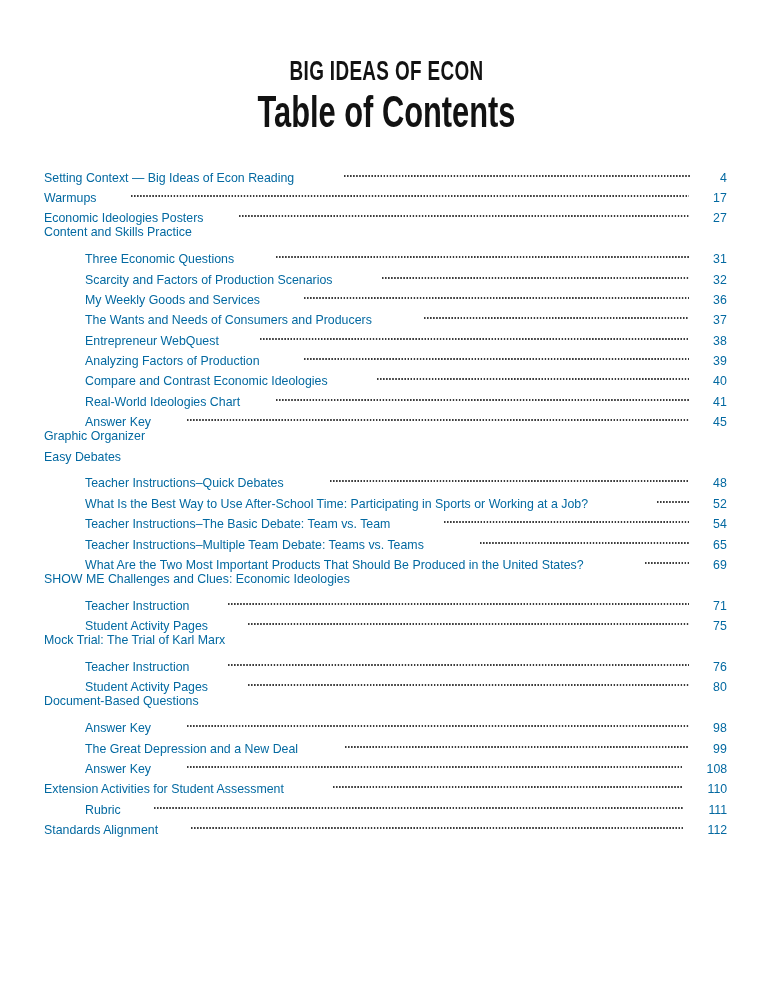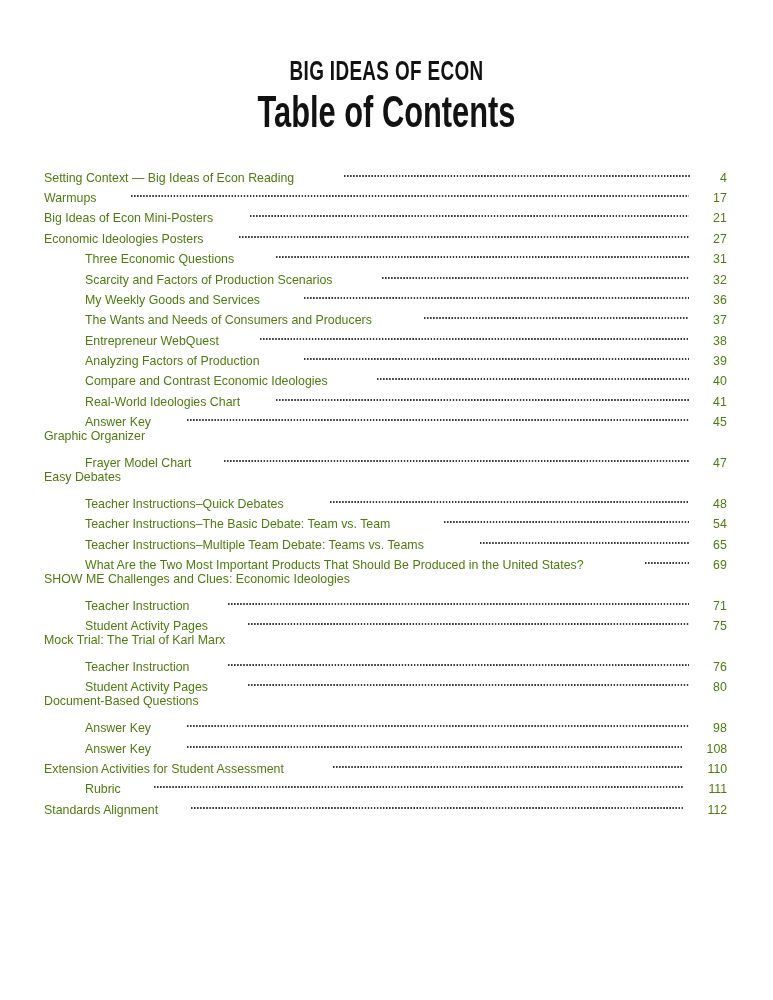--- a/index.html
+++ b/index.html
@@ -56,21 +56,21 @@
     margin-top: 26px;
     padding: 0 46px 0 44px;
   }
   .toc-row {
     display: flex;
     align-items: baseline;
     height: 20.4px;
     font-size: 13.3px;
     line-height: 20.4px;
     white-space: nowrap;
-    color: #4d7c0f;
+    color: #0369a1;
     gap: 22px;
   }
   .toc-row.level-2 {
     padding-left: 41px;
   }
   .toc-label {
     flex: 0 0 auto;
     transform: scaleX(0.93);
     transform-origin: left center;
     display: inline-block;
@@ -122,28 +122,26 @@
         <span class="toc-label">Setting Context — Big Ideas of Econ Reading</span>
         <span class="leader"></span>
         <span class="toc-page">4</span>
       </div>
       <div class="toc-row level-1 gap">
         <span class="toc-label">Warmups</span>
         <span class="leader"></span>
         <span class="toc-page">17</span>
       </div>
       <div class="toc-row level-1">
-        <span class="toc-label">Big Ideas of Econ Mini-Posters</span>
-        <span class="leader"></span>
-        <span class="toc-page">21</span>
-      </div>
-      <div class="toc-row level-1">
         <span class="toc-label">Economic Ideologies Posters</span>
         <span class="leader"></span>
         <span class="toc-page">27</span>
+      </div>
+      <div class="toc-row level-1 section">
+        <span class="toc-label">Content and Skills Practice</span>
       </div>
       <div class="toc-row level-2 gap">
         <span class="toc-label">Three Economic Questions</span>
         <span class="leader"></span>
         <span class="toc-page">31</span>
       </div>
       <div class="toc-row level-2 gap">
         <span class="toc-label">Scarcity and Factors of Production Scenarios</span>
         <span class="leader"></span>
         <span class="toc-page">32</span>
@@ -179,32 +177,32 @@
         <span class="toc-page">41</span>
       </div>
       <div class="toc-row level-2 gap">
         <span class="toc-label">Answer Key</span>
         <span class="leader"></span>
         <span class="toc-page">45</span>
       </div>
       <div class="toc-row level-1 section">
         <span class="toc-label">Graphic Organizer</span>
       </div>
-      <div class="toc-row level-2">
-        <span class="toc-label">Frayer Model Chart</span>
-        <span class="leader"></span>
-        <span class="toc-page">47</span>
-      </div>
       <div class="toc-row level-1 section">
         <span class="toc-label">Easy Debates</span>
       </div>
       <div class="toc-row level-2 gap">
         <span class="toc-label">Teacher Instructions–Quick Debates</span>
         <span class="leader"></span>
         <span class="toc-page">48</span>
+      </div>
+      <div class="toc-row level-2 gap">
+        <span class="toc-label">What Is the Best Way to Use After-School Time: Participating in Sports or Working at a Job?</span>
+        <span class="leader"></span>
+        <span class="toc-page">52</span>
       </div>
       <div class="toc-row level-2 gap">
         <span class="toc-label">Teacher Instructions–The Basic Debate: Team vs. Team</span>
         <span class="leader"></span>
         <span class="toc-page">54</span>
       </div>
       <div class="toc-row level-2 gap">
         <span class="toc-label">Teacher Instructions–Multiple Team Debate: Teams vs. Teams</span>
         <span class="leader"></span>
         <span class="toc-page">65</span>
@@ -242,20 +240,25 @@
       </div>
       <div class="toc-row level-1 section">
         <span class="toc-label">Document-Based Questions</span>
       </div>
       <div class="toc-row level-2 gap">
         <span class="toc-label">Answer Key</span>
         <span class="leader"></span>
         <span class="toc-page">98</span>
       </div>
       <div class="toc-row level-2 gap">
+        <span class="toc-label">The Great Depression and a New Deal</span>
+        <span class="leader"></span>
+        <span class="toc-page">99</span>
+      </div>
+      <div class="toc-row level-2 gap">
         <span class="toc-label">Answer Key</span>
         <span class="leader"></span>
         <span class="toc-page">108</span>
       </div>
       <div class="toc-row level-1 gap">
         <span class="toc-label">Extension Activities for Student Assessment</span>
         <span class="leader"></span>
         <span class="toc-page">110</span>
       </div>
       <div class="toc-row level-2 gap">

